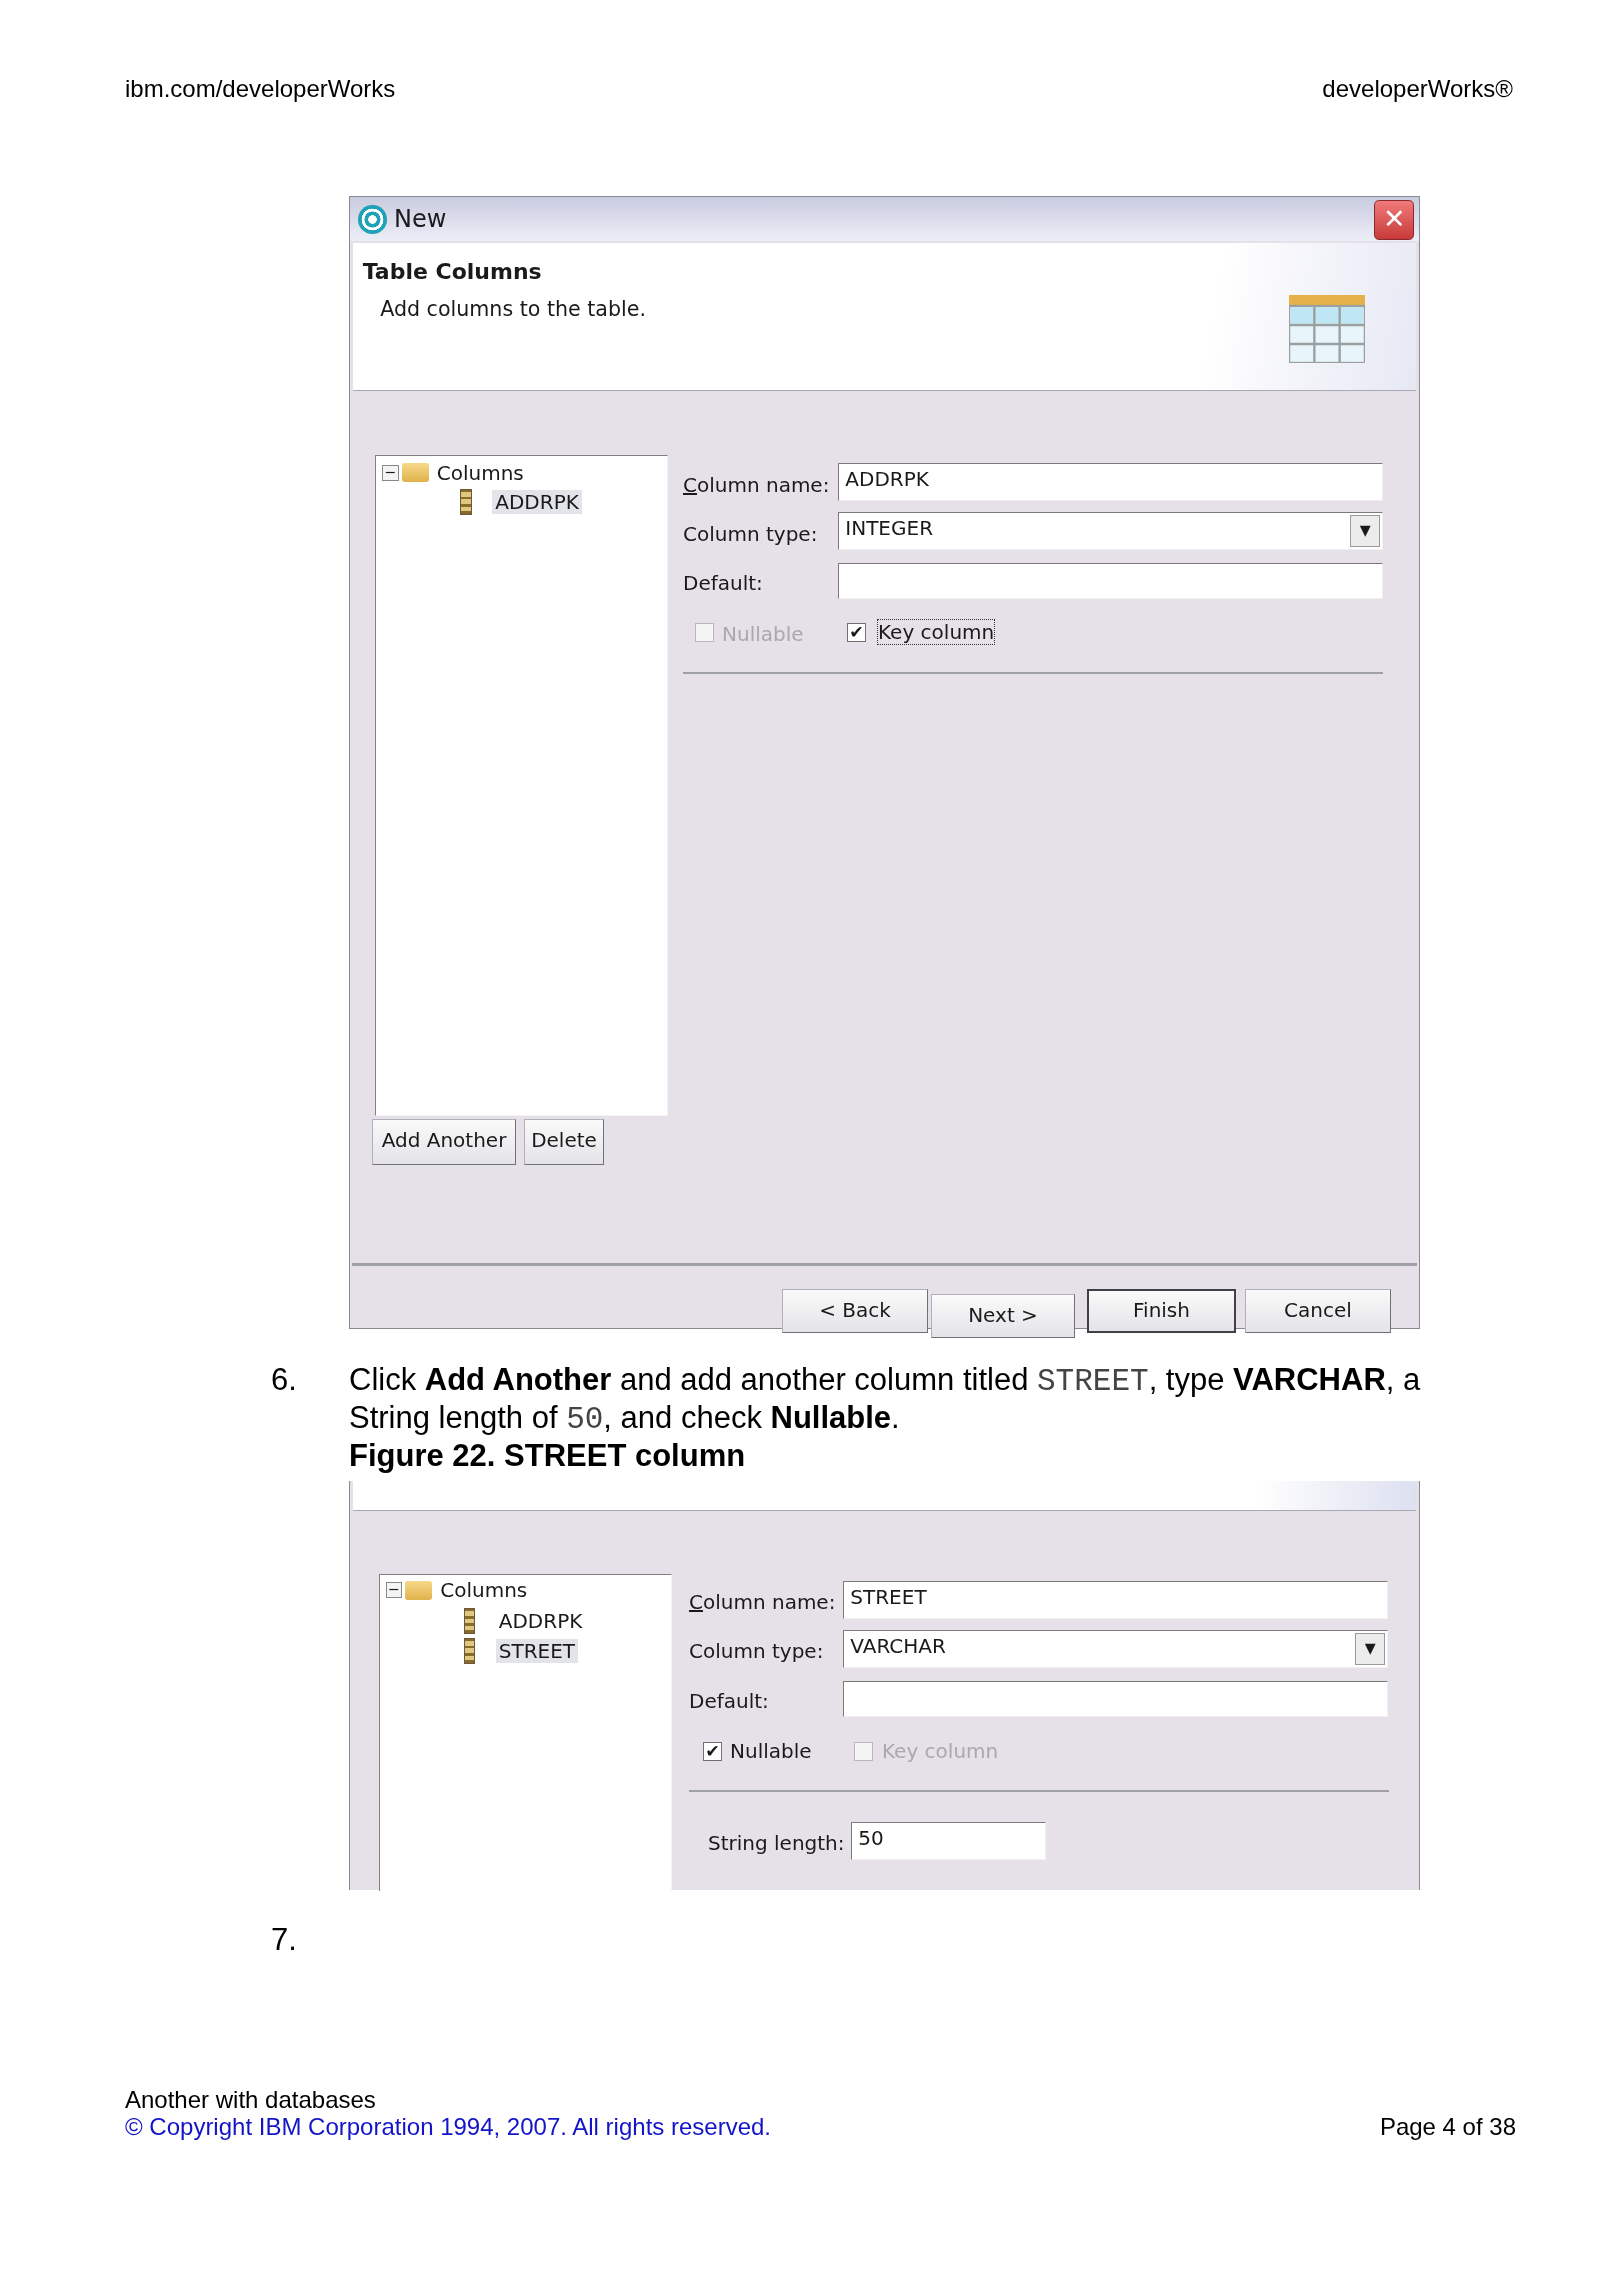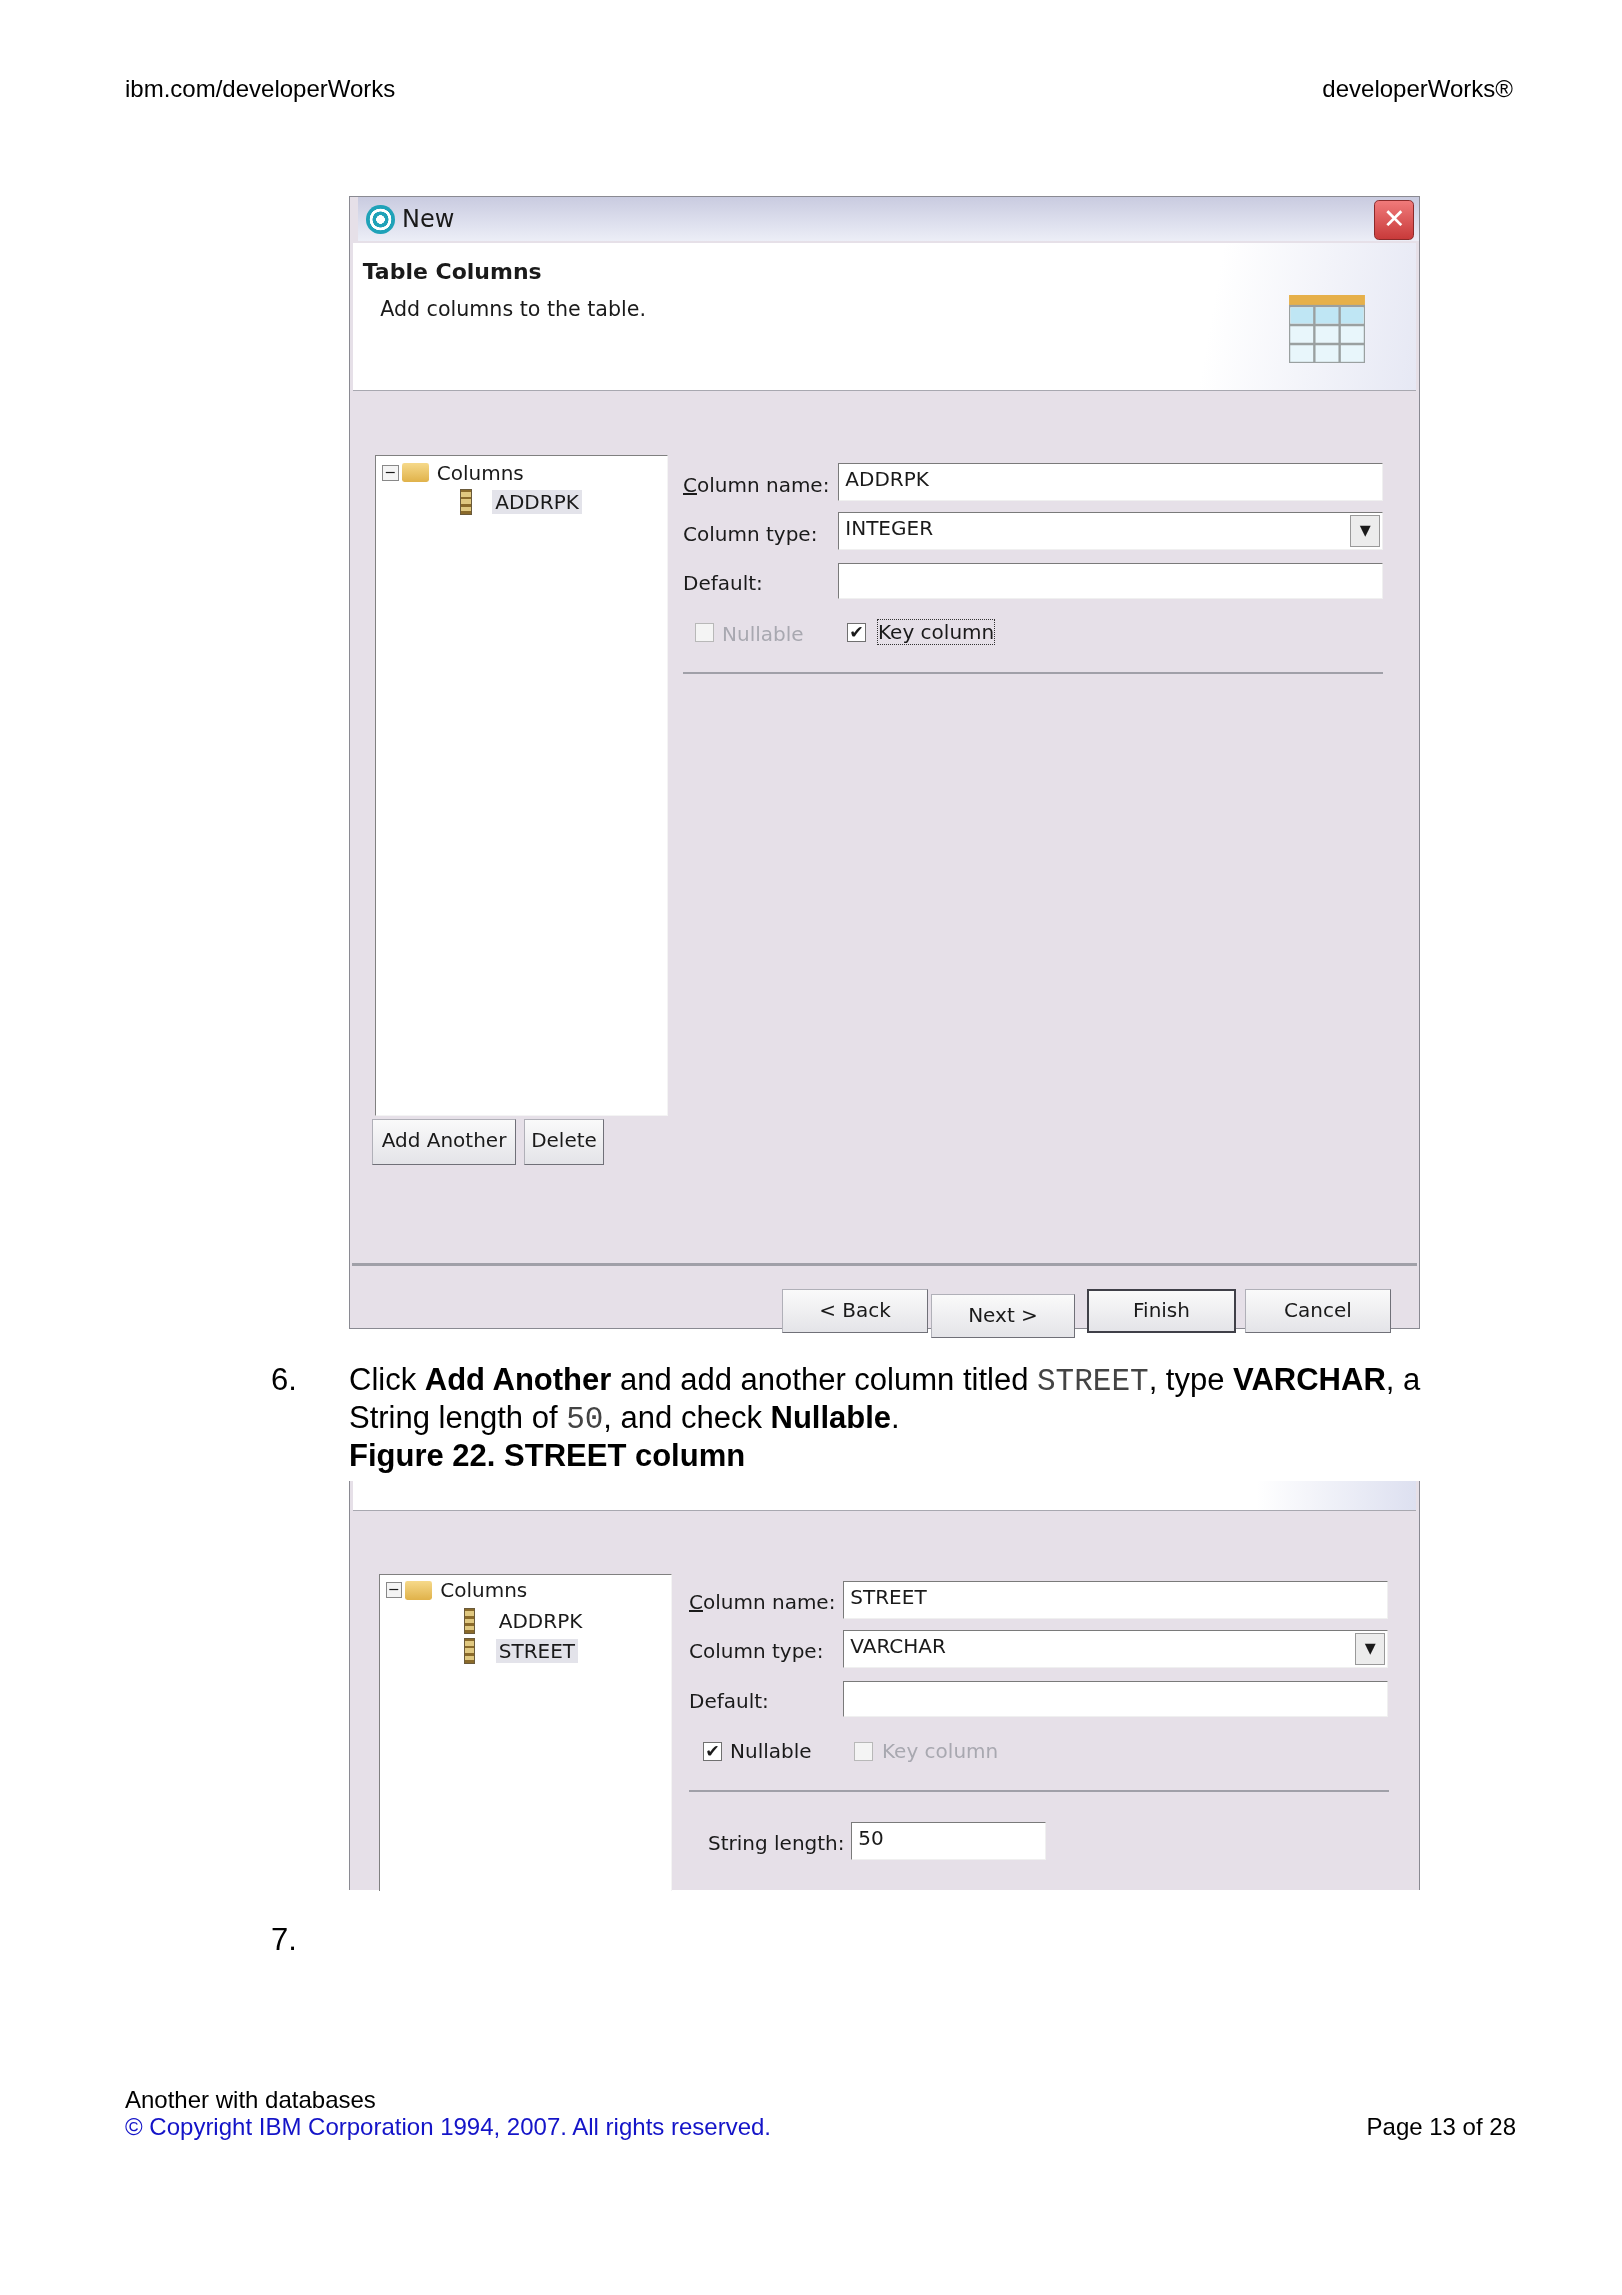--- a/index.html
+++ b/index.html
@@ -5,21 +5,21 @@
   html, body { margin:0; padding:0; }
   body { width:1622px; height:2295px; background:#ffffff; position:relative; font-family:"Liberation Sans", sans-serif; color:#000; overflow:hidden; }
   .abs { position:absolute; }
   .hdr { top:75px; font-size:24px; }
   .hdr-left { left:125px; }
   .hdr-right { right:109px; }
 
   
   .dlg { background:#e6e0e8; border:1.6px solid #8a8a92; box-sizing:border-box; }
   .ui { font-family:"DejaVu Sans", sans-serif; color:#1a1a1a; }
-  .titlebar { left:8px; top:0; right:0; height:44px; background:linear-gradient(#c9cbe0,#eceef7); }
+  .titlebar { left:0; top:0; right:0; height:44px; background:linear-gradient(#c9cbe0,#eceef7); }
   .title-icon { left:8px; top:8px; width:28.5px; height:28.5px; border-radius:50%; background:radial-gradient(circle,#fff 0 20%,#1fa2b8 22% 38%,#fff 40% 52%,#1fa2b8 54%); }
   .title-text { left:44px; top:8px; font-size:24px; }
   .close-btn { right:4.8px; top:3.2px; width:38px; height:38px; border-radius:4.8px; background:linear-gradient(#f07a7a,#c83a3a); border:0.8px solid #8b2a2a; color:#fff; font-size:27px; line-height:36px; text-align:center; font-weight:bold; }
   .banner { left:3.2px; right:3.2px; top:46px; height:147px; background:linear-gradient(100deg,#ffffff 80%,#e6e8f4); border-bottom:1.6px solid #a8a8b0; }
   .banner-title { left:9.5px; top:16px; font-size:22px; font-weight:bold; }
   .banner-desc { left:27px; top:54px; font-size:20.6px; }
   .table-icon { right:51px; top:52px; width:76px; height:68px; }
   .tree { background:#fff; border:1.6px solid #808080; border-right-color:#f4f4f4; border-bottom-color:#f4f4f4; box-sizing:border-box; }
   .tree-row { font-size:20px; display:flex; align-items:center; position:absolute; }
   .expander { width:14.3px; height:14.3px; border:0.8px solid #888; font-size:14.3px; line-height:12.7px; text-align:center; background:#f4f4f4; margin-right:3.2px; }
@@ -153,14 +153,14 @@
   <div class="lbl" style="left:358px; top:350px;text-align:right;">String length:</div>
   <div class="field" style="left:501px; top:341px; width:195px; height:38px;">50</div>
 </div>
 
 <div class="abs step" style="left:271px; top:1922px; width:1267px; height:79px;">
   <span class="num">7.</span>
 </div>
 
 <div class="abs footer" style="left:125px; top:2086px;">Another with databases</div>
 <div class="abs footer blue" style="left:125px; top:2113px;">© Copyright IBM Corporation 1994, 2007. All rights reserved.</div>
-<div class="abs footer" style="right:106px; top:2113px;">Page 13 of 28</div>
+<div class="abs footer" style="right:106px; top:2113px;">Page 4 of 38</div>
 
 
 </body></html>

